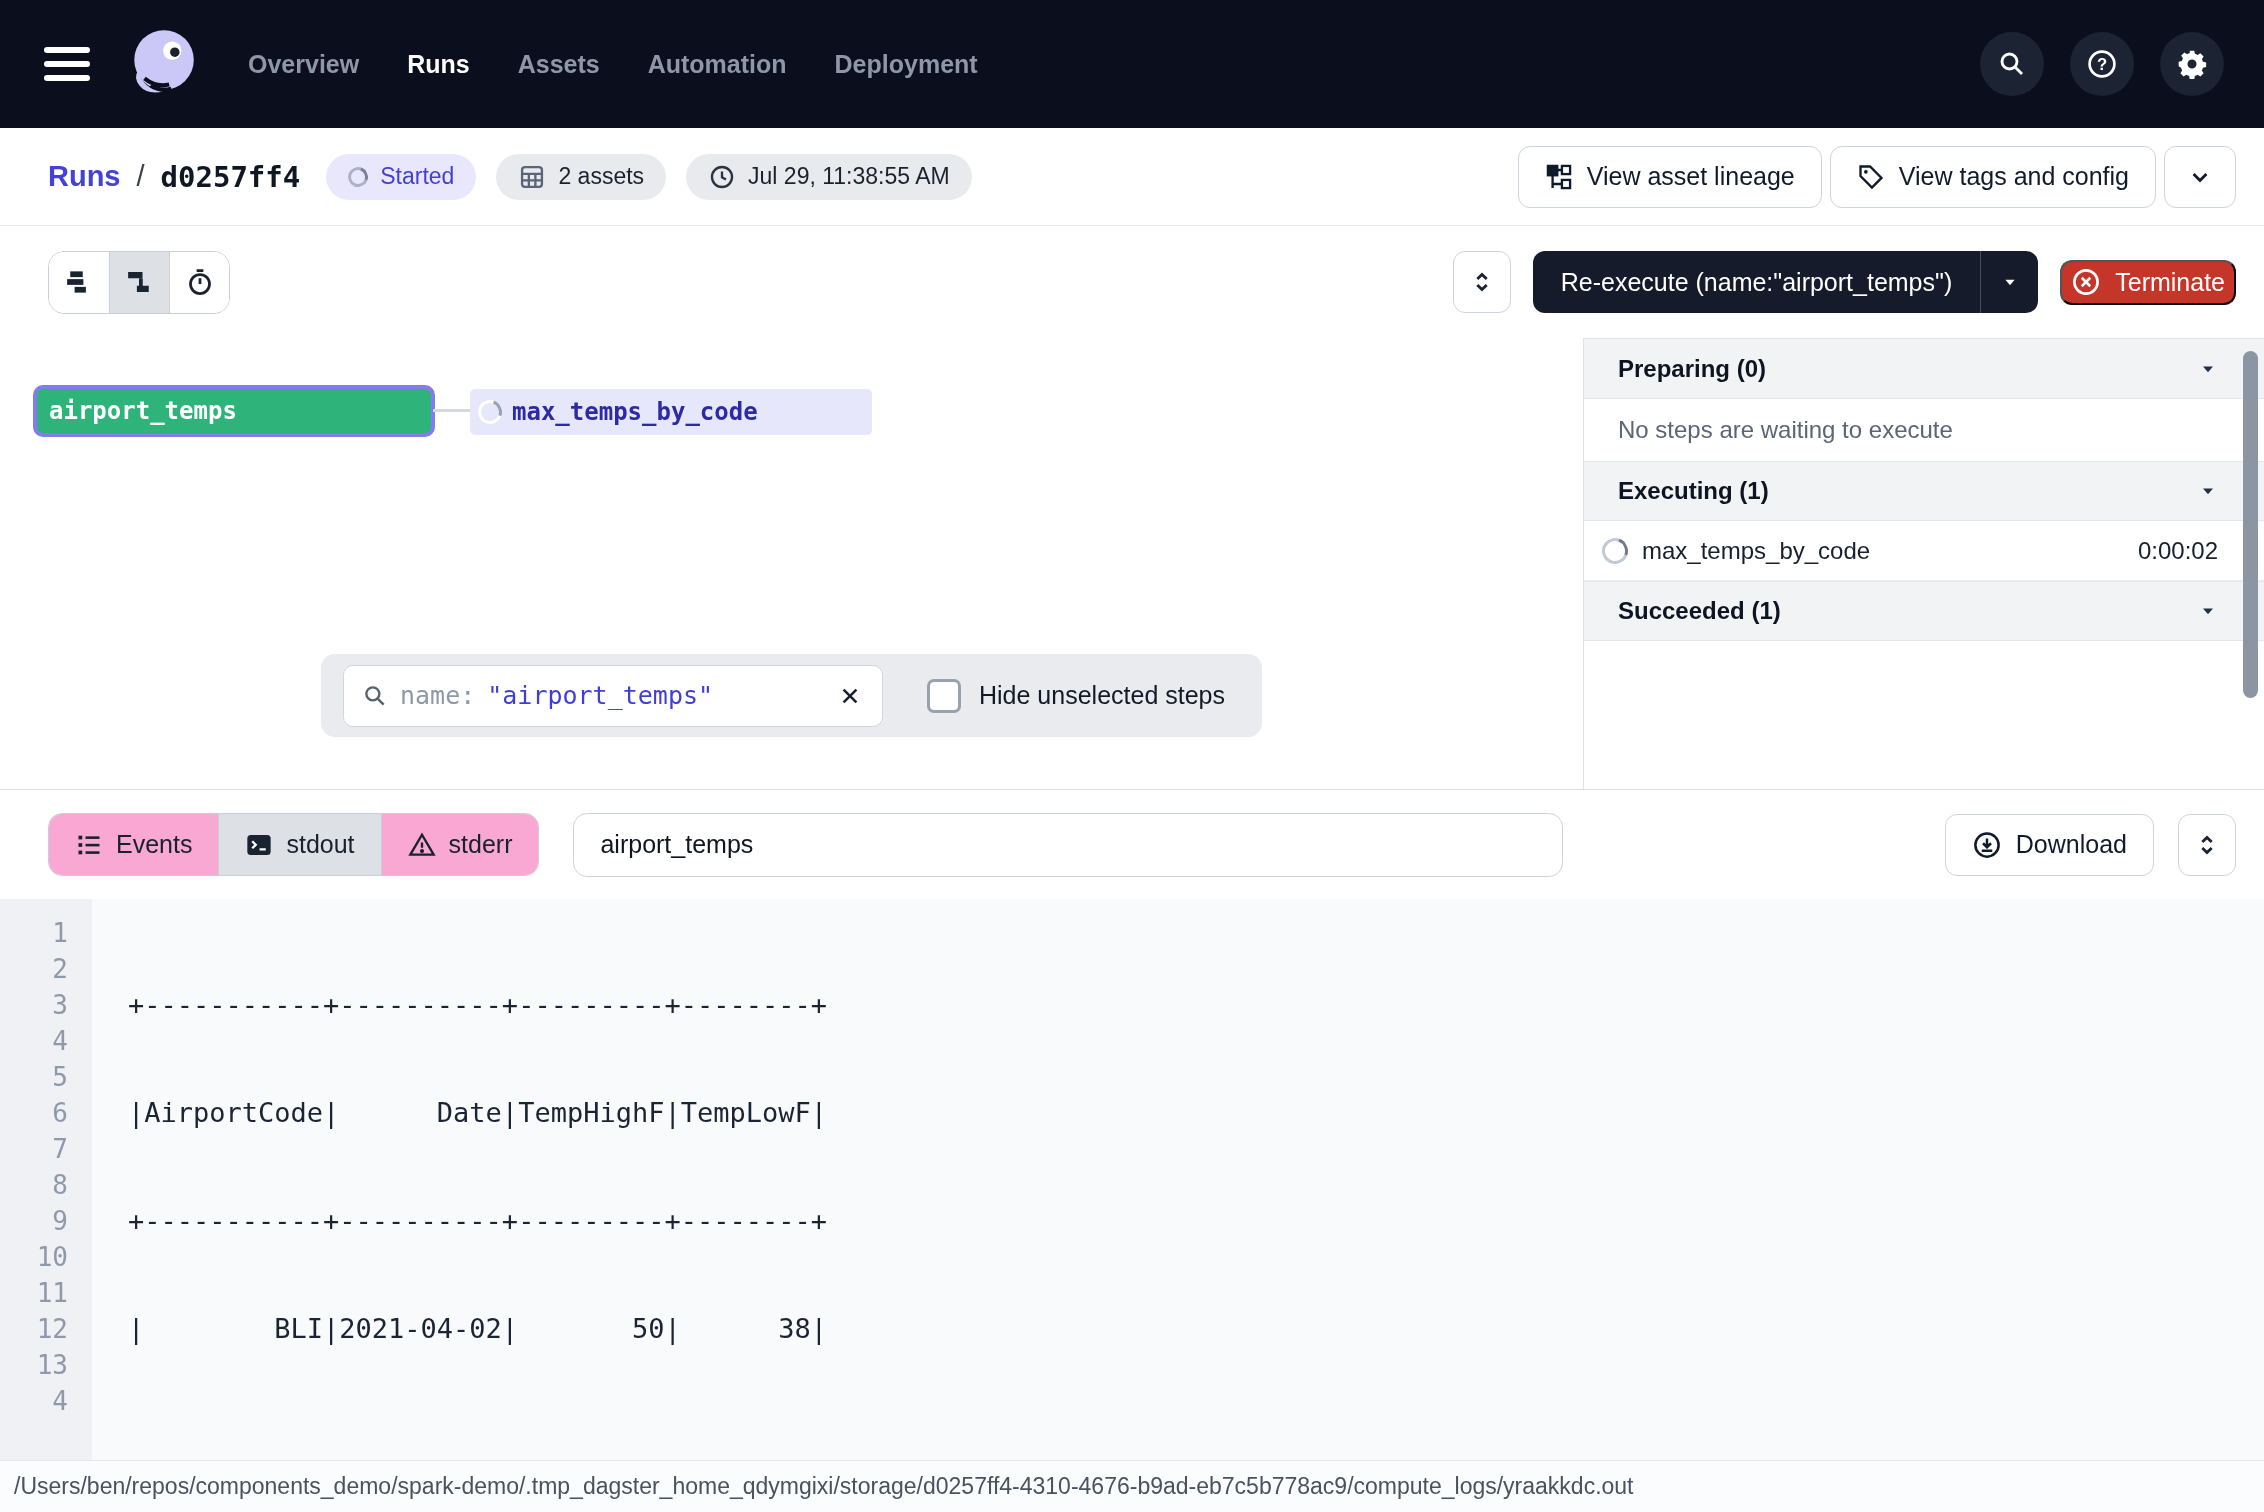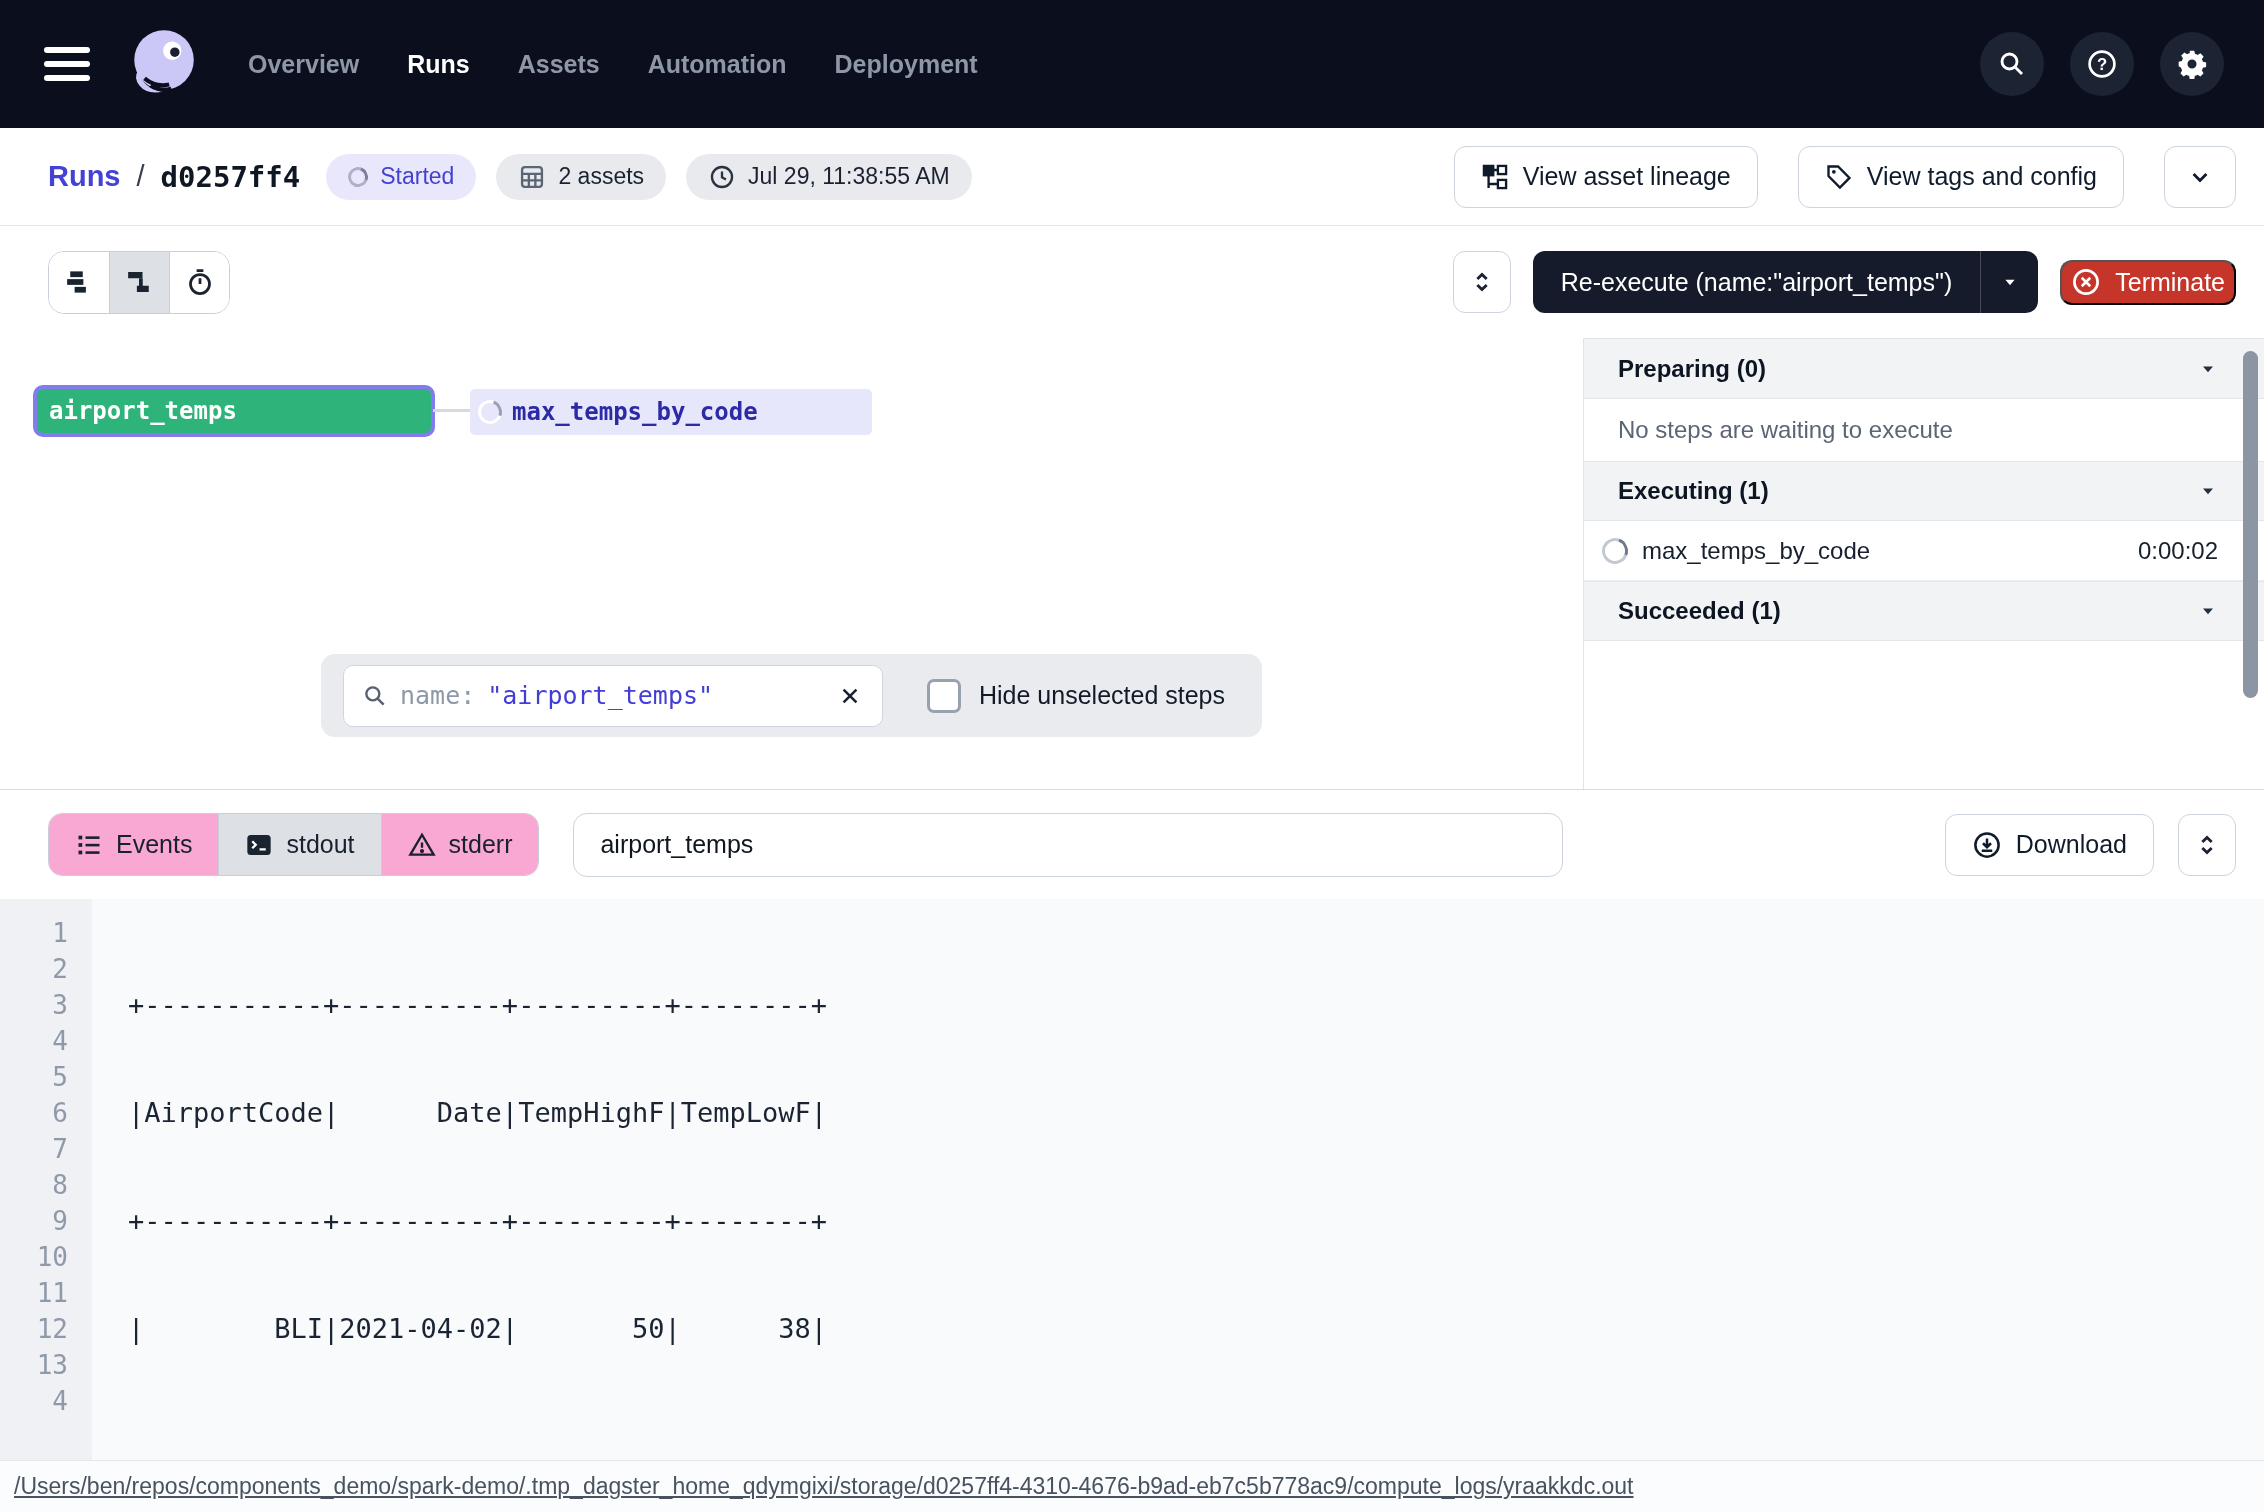--- a/index.html
+++ b/index.html
@@ -25,21 +25,21 @@
   
   .run-header { height:98px; display:flex; align-items:center; padding:0 28px 0 48px; border-bottom:1px solid #E5E8EE; background:#fff; }
   .crumb-section { color:#4341D6; font-size:29px; font-weight:600; cursor:pointer; }
   .crumb-sep { margin:0 16px; font-size:29px; color:#39414E; }
   .run-id { font-size:29px; font-weight:700; color:#0F1722; }
   .badges { display:flex; gap:20px; margin-left:26px; align-items:center; }
   .badge { height:46px; border-radius:23px; background:#E9EAEE; display:inline-flex; align-items:center; gap:12px; padding:12px 22px; font-size:23px; color:#1A2230; }
   .badge.started { background:#E9E7FC; color:#4441CE; }
   .spinner { width:22px; height:22px; border-radius:50%; border:3.5px solid #B9BDC7; border-right-color:#6E7888; transform:rotate(-25deg); }
   .spinner.sm { width:20px; height:20px; border-color:#AEB0C8; border-right-color:#7b7f9e; }
-  .header-actions { margin-left:auto; display:flex; gap:40px; }
+  .header-actions { margin-left:auto; display:flex; gap:8px; }
   .btn { height:62px; background:#fff; border:1.5px solid #CDD4DE; border-radius:12px; display:inline-flex; align-items:center; gap:14px; padding:0 26px; font-size:25px; color:#0F1A2B; cursor:pointer; white-space:nowrap; }
   .btn.icon-only { width:72px; padding:0; justify-content:center; }
 
   
   .run-toolbar { height:112px; display:flex; align-items:center; padding:0 28px 0 48px; background:#fff; }
   .seggroup { display:flex; border:1.5px solid #C8CFD9; border-radius:16px; overflow:hidden; background:#fff; }
   .seg { width:60px; height:61px; display:flex; align-items:center; justify-content:center; border-left:1.5px solid #C8CFD9; color:#1A2330; cursor:pointer; background:#fff; }
   .seg:first-child { border-left:none; }
   .seg.selected { background:#DDE1E6; }
   .toolbar-right { margin-left:auto; display:flex; gap:22px; align-items:center; }
@@ -86,21 +86,21 @@
   .file-input { width:990px; height:64px; margin-left:34px; background:#fff; border:1.5px solid #CDD4DE; border-radius:14px; display:flex; align-items:center; padding:0 26px; font-size:25px; color:#10161F; cursor:text; }
   .log-toolbar .right { margin-left:auto; display:flex; gap:24px; align-items:center; }
 
   
   .log-area { height:561px; display:flex; background:#F9FAFB; }
   .gutter { width:92px; background:#EFF1F4; padding-top:16px; }
   .gutter div { height:36px; line-height:36px; text-align:right; padding-right:24px; color:#8F99A9; font-size:26px; }
   .loglines { padding:16px 0 0 36px; font-size:27px; line-height:36px; color:#1B2433; white-space:pre; }
 
   
-  .footer { height:52px; border-top:1px solid #E4E7EB; background:#FBFCFD; display:flex; align-items:center; padding-left:14px; font-size:23px; color:#49525F;text-decoration:underline; }
+  .footer { height:52px; border-top:1px solid #E4E7EB; background:#FBFCFD; display:flex; align-items:center; padding-left:14px; font-size:23px; color:#49525F; }
 
   svg { display:block; }
 </style>
 </head>
 <body>
 
 <div class="topnav">
   <div class="hamburger">
       <span></span>
       <span></span>

